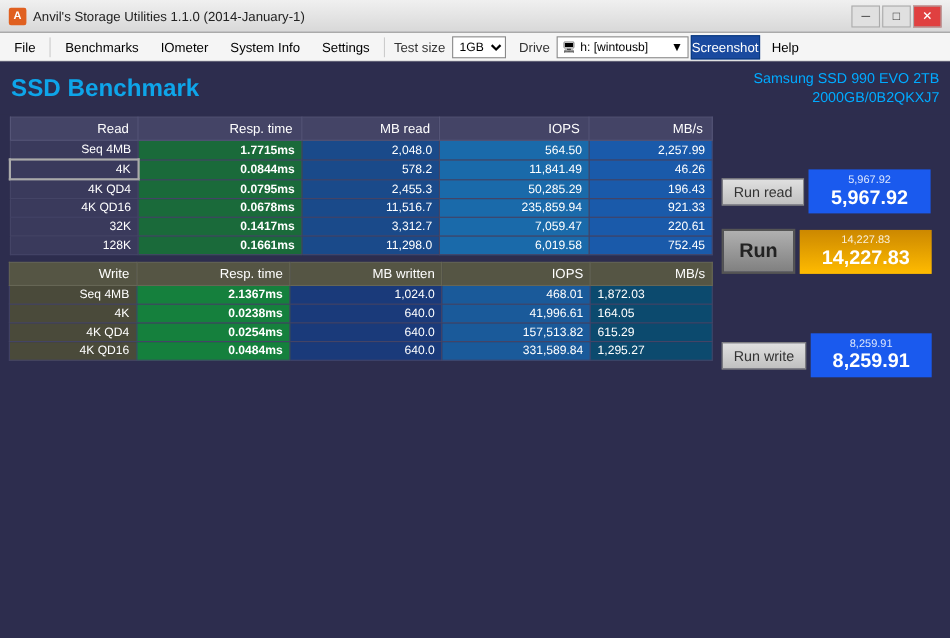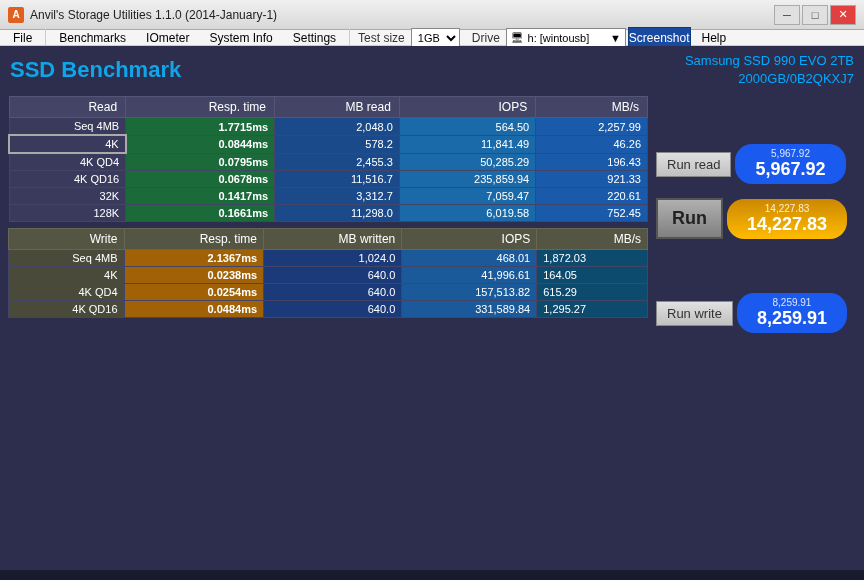--- a/index.html
+++ b/index.html
@@ -49,21 +49,21 @@
       cursor: pointer;
       display: flex; align-items: center; justify-content: center;
       font-size: 11px;
       color: #333;
     }
     .tb-btn.close { background: #e04040; color: white; }
 
     
     .menu-bar {
       background: #f5f5f5;
-      height: 16px;
+      height: 26px;
       display: flex;
       align-items: center;
       border-bottom: 1px solid #ccc;
       padding: 0 4px;
       gap: 2px;
     }
     .menu-item {
       padding: 3px 8px;
       cursor: pointer;
       font-size: 12px;
@@ -205,21 +205,21 @@
       font-weight: normal;
       border: 1px solid #666655;
     }
 
     .cell-label-write {
       background: #4a4a3a;
       color: white;
       text-align: right;
     }
     .cell-resp-write {
-      background: #a16207;
+      background: #15803d;
       color: white;
       text-align: right;
       font-weight: bold;
       margin-top: 16px;
     }
     .cell-mb-write {
       background: #1a3a7a;
       color: white;
       text-align: right;
     }
@@ -269,21 +269,20 @@
       border: 2px solid #555;
     }
 
     .score-box {
       display: flex;
       flex-direction: column;
       align-items: center;
       justify-content: center;
       padding: 4px 20px;
       min-width: 100px;
-      border-radius: 17px;
     }
     .score-box-blue {
       background: #1a5aee;
       color: white;
     }
     .score-box-gold {
       background: linear-gradient(to bottom, #cc8800, #ffbb00);
       color: white;
     }
     .score-small {

